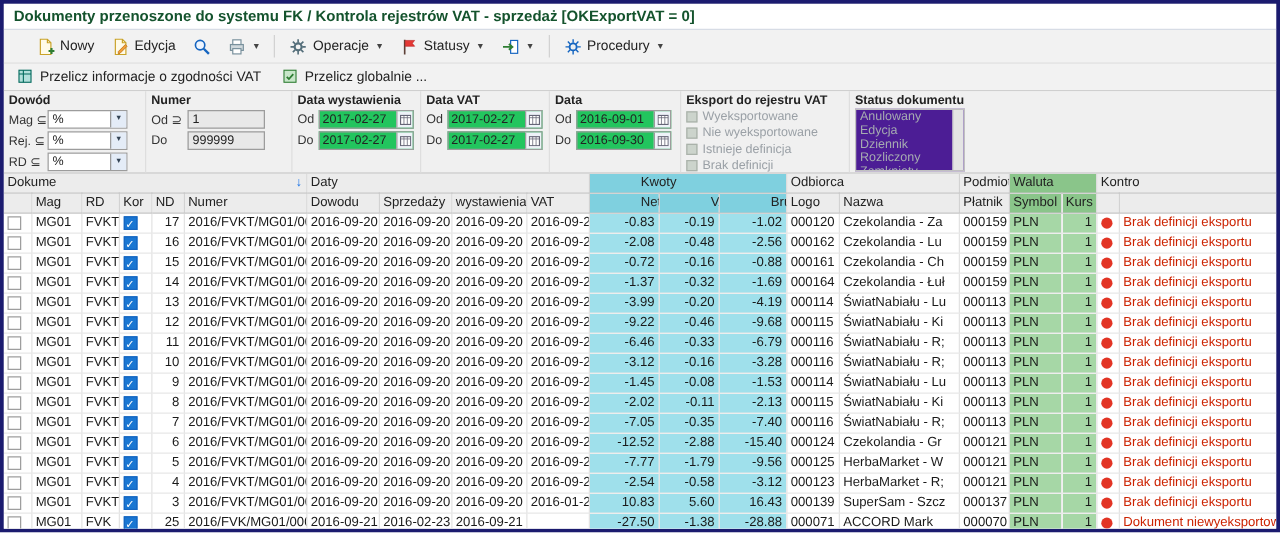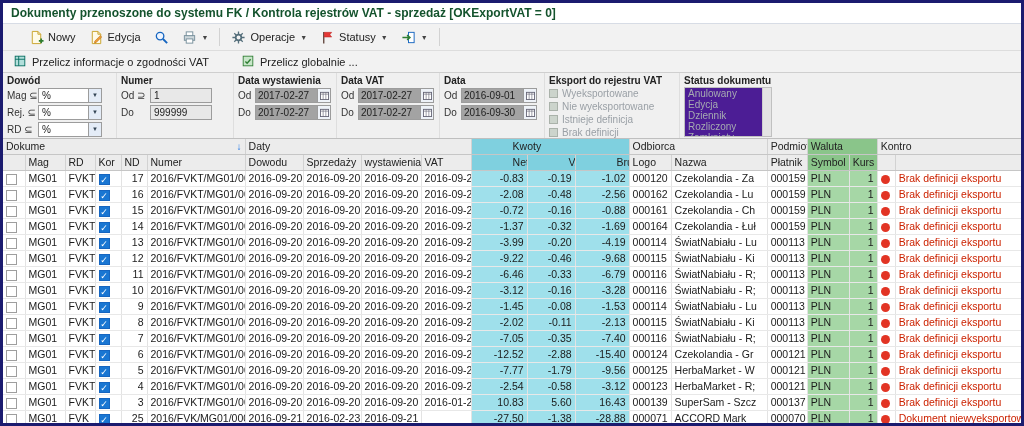--- a/index.html
+++ b/index.html
@@ -10,41 +10,41 @@
 
   
   .titlebar { height:21px; background:#ffffff; border-bottom:1px solid #d7dce5;
               display:flex; align-items:center; padding:0 8px; flex:0 0 auto; }
   .titlebar .title { font-size:12px; font-weight:bold; color:#14532d; white-space:nowrap; }
 
   
   .toolbar { height:27px; background:#f2f2f2; border-bottom:1px solid #dddddd;
              display:flex; align-items:center; padding:0 20px; gap:1px; flex:0 0 auto; }
   .toolbar2 { height:22px; background:#f2f2f2; border-bottom:1px solid #cfcfcf;
-              display:flex; align-items:center; padding:0 4px; gap:20px; flex:0 0 auto; }
+              display:flex; align-items:center; padding:0 4px; gap:4px; flex:0 0 auto; }
   .tbtn { display:flex; align-items:center; gap:4px; padding:2px 5px; font-size:11px;
           color:#222; border:1px solid transparent; border-radius:2px; cursor:default; white-space:nowrap; }
   .chev { font-size:7px; color:#444; margin-left:1px; }
   .sep { width:1px; height:18px; background:#d2d2d2; margin:0 4px; flex:0 0 auto; }
   .icon { display:inline-flex; width:15px; height:15px; flex:0 0 auto; }
 
   
   .filters { height:66px; background:#f0f0f0; border-bottom:1px solid #bfbfbf;
              display:flex; font-size:10px; color:#222; flex:0 0 auto; }
   .fcol { padding:1px 3px 0 4px; border-right:1px solid #dedede; overflow:hidden; }
   .fhead { font-weight:bold; height:13px; line-height:13px; white-space:nowrap; }
   .frow { display:flex; align-items:center; gap:3px; height:17px; white-space:nowrap; }
   .flabel { color:#333; flex:0 0 auto; }
   .combo { display:flex; width:64px; height:15px; background:#fff; border:1px solid #9c9c9c; }
   .combo .val { flex:1; padding:0 3px; line-height:13px; overflow:hidden; }
   .combo .arr { width:13px; background:#e4ecf7; border-left:1px solid #9c9c9c; text-align:center;
                 font-size:6px; line-height:13px; color:#345; }
   .tfield { width:62px; height:15px; background:#e8e8e8; border:1px solid #9c9c9c;
             padding:0 3px; line-height:13px; overflow:hidden; }
-  .dfield { display:flex; width:76px; height:15px; background:#a3a3a3; border:1px solid #9c9c9c; }
+  .dfield { display:flex; width:76px; height:15px; background:#22c55e; border:1px solid #9c9c9c; }
   .dfield .val { flex:1; padding:0 2px; line-height:13px; overflow:hidden; }
   .dfield .cal { width:13px; border-left:1px solid #9c9c9c; background:#eef2f8;
                  display:flex; align-items:center; justify-content:center; }
   .chkrow { display:flex; align-items:center; gap:4px; height:13px; }
   .dchk { width:9px; height:9px; background:#ccd4cc; border:1px solid #aab2aa; flex:0 0 auto; }
   .chkrow span:last-child { color:#9aa0a6; }
   .slist { width:88px; height:50px; background:#4c1d95; border:1px solid #c0c0c0;
            color:#a6abb1; overflow:hidden; position:relative; }
   .slist .sitem { height:11px; line-height:11px; padding:0 3px; }
   .sbar { position:absolute; right:0; top:0; width:9px; height:100%;
@@ -145,20 +145,30 @@
     <div class="tbtn">
       <span class="icon">
         <svg viewBox="0 0 16 16" width="15" height="15">
             <rect x="8" y="2.5" width="6" height="11" fill="#fff" stroke="#1565c0"></rect>
             <path d="M1.5 8h7.5M6.5 5.5L9.5 8l-3 2.5" fill="none" stroke="#2e7d32" stroke-width="1.6"></path>
           </svg>
       </span>
       <span class="chev">▼</span>
     </div>
     <div class="sep"></div>
+    <div class="tbtn">
+      <span class="icon">
+        <svg viewBox="0 0 16 16" width="15" height="15">
+            <circle cx="8" cy="8" r="3" fill="#eceff1" stroke="#1565c0" stroke-width="1.6"></circle>
+            <path d="M8 1.5v3M8 11.5v3M1.5 8h3M11.5 8h3M3.5 3.5l2 2M10.5 10.5l2 2M12.5 3.5l-2 2M5.5 10.5l-2 2" stroke="#1565c0" stroke-width="1.2"></path>
+          </svg>
+      </span>
+      <span>Procedury</span>
+      <span class="chev">▼</span>
+    </div>
   </div>
 
   <div class="toolbar2">
     <div class="tbtn">
       <span class="icon">
         <svg viewBox="0 0 16 16" width="14" height="14">
             <rect x="2.5" y="2.5" width="11" height="11" fill="#b2dfdb" stroke="#00695c"></rect>
             <path d="M2.5 6h11M6.5 2.5v11" stroke="#00695c"></path>
           </svg>
       </span>

